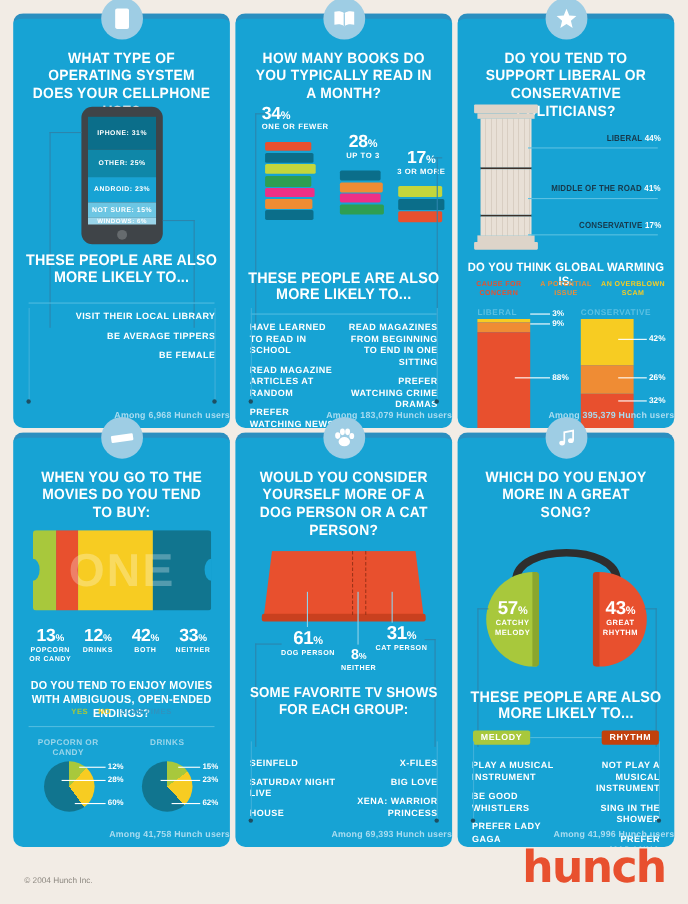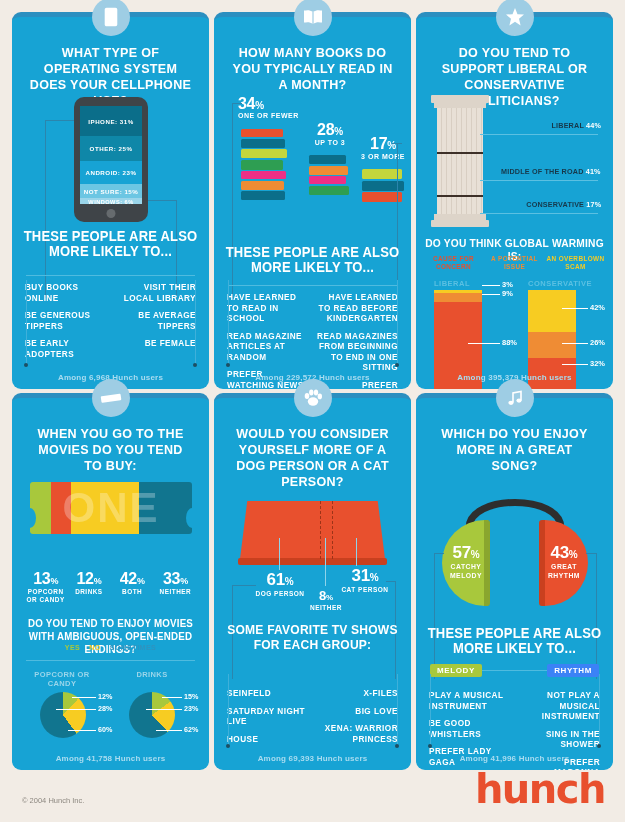--- a/index.html
+++ b/index.html
@@ -68,21 +68,21 @@
   .traits .col li {
     list-style:none; color:#fff; font-size:8.2px; font-weight:bold;
     letter-spacing:.45px; text-transform:uppercase; line-height:10.5px;
     margin-bottom:7px;
   }
   .traits .left li { text-align:left; }
   .traits .right li { text-align:right; }
 
   .among {
     position:absolute; bottom:7px; left:0; right:0;
-    text-align:center; color:#a9dcf0; font-size:8px; font-weight:bold;
+    text-align:right; color:#a9dcf0; font-size:8px; font-weight:bold;
     letter-spacing:.2px;
   }
   .dot { position:absolute; bottom:22px; width:4px; height:4px; border-radius:50%; background:#1d4f63; }
   .dot.l { left:12px; } .dot.r { right:12px; }
   .vline { position:absolute; bottom:24px; width:1px; background:#3fb0da; }
   .vline.l { left:13.5px; } .vline.r { right:13.5px; }
 
   
   .phone { position:absolute; left:62px; top:80px; width:74px; height:125px;
            background:#3f4448; border-radius:10px; padding:9px 6px 0 6px; }
@@ -149,25 +149,20 @@
 
       <div style="position:absolute;left:33px;top:103px;width:29px;height:1px;background:#2b85ad"></div>
       <div style="position:absolute;left:33px;top:103px;width:1px;height:178px;background:#2b85ad"></div>
       <div style="position:absolute;left:136px;top:183px;width:29px;height:1px;background:#2b85ad"></div>
       <div style="position:absolute;left:164px;top:183px;width:1px;height:98px;background:#2b85ad"></div>
 
       <div class="more-likely" style="position:absolute;top:212px;left:0;right:0">THESE PEOPLE ARE ALSO MORE LIKELY TO...</div>
       <div style="position:absolute;top:252px;left:0;right:0">
         <div class="divider"></div>
         <div class="traits">
-          <ul class="col left">
-            <li>BUY BOOKS ONLINE</li>
-            <li>BE GENEROUS TIPPERS</li>
-            <li>BE EARLY ADOPTERS</li>
-          </ul>
           <ul class="col right">
             <li>VISIT THEIR LOCAL LIBRARY</li>
             <li>BE AVERAGE TIPPERS</li>
             <li>BE FEMALE</li>
           </ul>
         </div>
       </div>
       <div class="vline l" style="height:85px"></div>
           <div class="vline r" style="height:85px"></div>
       <div class="dot l"></div>
@@ -229,31 +224,30 @@
       <div class="more-likely" style="position:absolute;top:228px;left:0;right:0">THESE PEOPLE ARE ALSO MORE LIKELY TO...</div>
       <div style="position:absolute;top:262px;left:0;right:0">
         <div class="divider"></div>
         <div class="traits">
           <ul class="col left">
             <li>HAVE LEARNED TO READ IN SCHOOL</li>
             <li>READ MAGAZINE ARTICLES AT RANDOM</li>
             <li>PREFER WATCHING NEWS SHOWS AND SPORTS</li>
           </ul>
           <ul class="col right">
-            <li>HAVE LEARNED TO READ BEFORE KINDERGARTEN</li>
             <li>READ MAGAZINES FROM BEGINNING TO END IN ONE SITTING</li>
             <li>PREFER WATCHING CRIME DRAMAS</li>
           </ul>
         </div>
       </div>
       <div class="vline l" style="height:85px"></div>
           <div class="vline r" style="height:85px"></div>
       <div class="dot l"></div>
           <div class="dot r"></div>
-      <div class="among">Among 229,572 Hunch users</div>
+      <div class="among">Among 183,079 Hunch users</div>
     </div>
   </div>
 
   <div class="panel">
     <div class="badge">
       <svg width="20" height="20" viewBox="0 0 20 20">
             <polygon points="10,1 12.5,7.2 19,7.6 14,11.8 15.6,18.4 10,14.8 4.4,18.4 6,11.8 1,7.6 7.5,7.2" fill="#fff"></polygon>
           </svg>
     </div>
     <div class="panel-inner">
@@ -324,21 +318,21 @@
 
   <div class="panel">
     <div class="badge">
       <svg width="22" height="14" viewBox="0 0 22 14">
             <rect x="1" y="4" width="20" height="6.5" rx="1" fill="#fff" transform="rotate(-8 11 7)"></rect>
           </svg>
     </div>
     <div class="panel-inner">
       <div class="q-title" style="margin-top:28px">WHEN YOU GO TO THE MOVIES DO YOU TEND TO BUY:</div>
 
-      <div style="position:absolute;left:18px;top:84px;width:162px;height:52px;overflow:hidden;border-radius:3px">
+      <div style="position:absolute;left:18px;top:84px;width:162px;height:73px;overflow:hidden;border-radius:3px">
         <div style="display:flex;height:100%">
           <div style="width:21px;background:#a8c83c"></div>
           <div style="width:20px;background:#e8502e"></div>
           <div style="width:68px;background:#f7cc22"></div>
           <div style="width:53px;background:#11758f"></div>
         </div>
         <div style="position:absolute;left:0;top:0;width:100%;height:100%;display:flex;align-items:center;justify-content:center;
                     font-size:42px;font-weight:bold;color:rgba(255,255,255,0.28);letter-spacing:2px;font-family:'Liberation Sans',sans-serif">ONE</div>
         <div style="position:absolute;left:-6px;top:26px;width:12px;height:20px;border-radius:50%;background:#17a3d4"></div>
         <div style="position:absolute;right:-6px;top:26px;width:12px;height:20px;border-radius:50%;background:#17a3d4"></div>
@@ -492,21 +486,21 @@
       <div style="position:absolute;left:18px;top:155px;width:10px;height:1px;background:#2b85ad"></div>
       <div style="position:absolute;left:18px;top:155px;width:1px;height:126px;background:#2b85ad"></div>
       <div style="position:absolute;left:170px;top:155px;width:11px;height:1px;background:#2b85ad"></div>
       <div style="position:absolute;left:180px;top:155px;width:1px;height:126px;background:#2b85ad"></div>
 
       <div class="more-likely" style="position:absolute;top:228px;left:0;right:0">THESE PEOPLE ARE ALSO MORE LIKELY TO...</div>
 
       <div style="position:absolute;top:266px;left:14px;right:14px;display:flex;align-items:center">
         <span class="tag" style="background:#a8c83c">MELODY</span>
         <span style="flex:1;height:1px;background:#4fbbdf"></span>
-        <span class="tag" style="background:#3b82f6">RHYTHM</span>
+        <span class="tag" style="background:#c2410c">RHYTHM</span>
       </div>
 
       <div class="traits" style="position:absolute;top:286px;left:0;right:0">
         <ul class="col left">
           <li>PLAY A MUSICAL INSTRUMENT</li>
           <li>BE GOOD WHISTLERS</li>
           <li>PREFER LADY GAGA</li>
         </ul>
         <ul class="col right">
           <li>NOT PLAY A MUSICAL INSTRUMENT</li>

